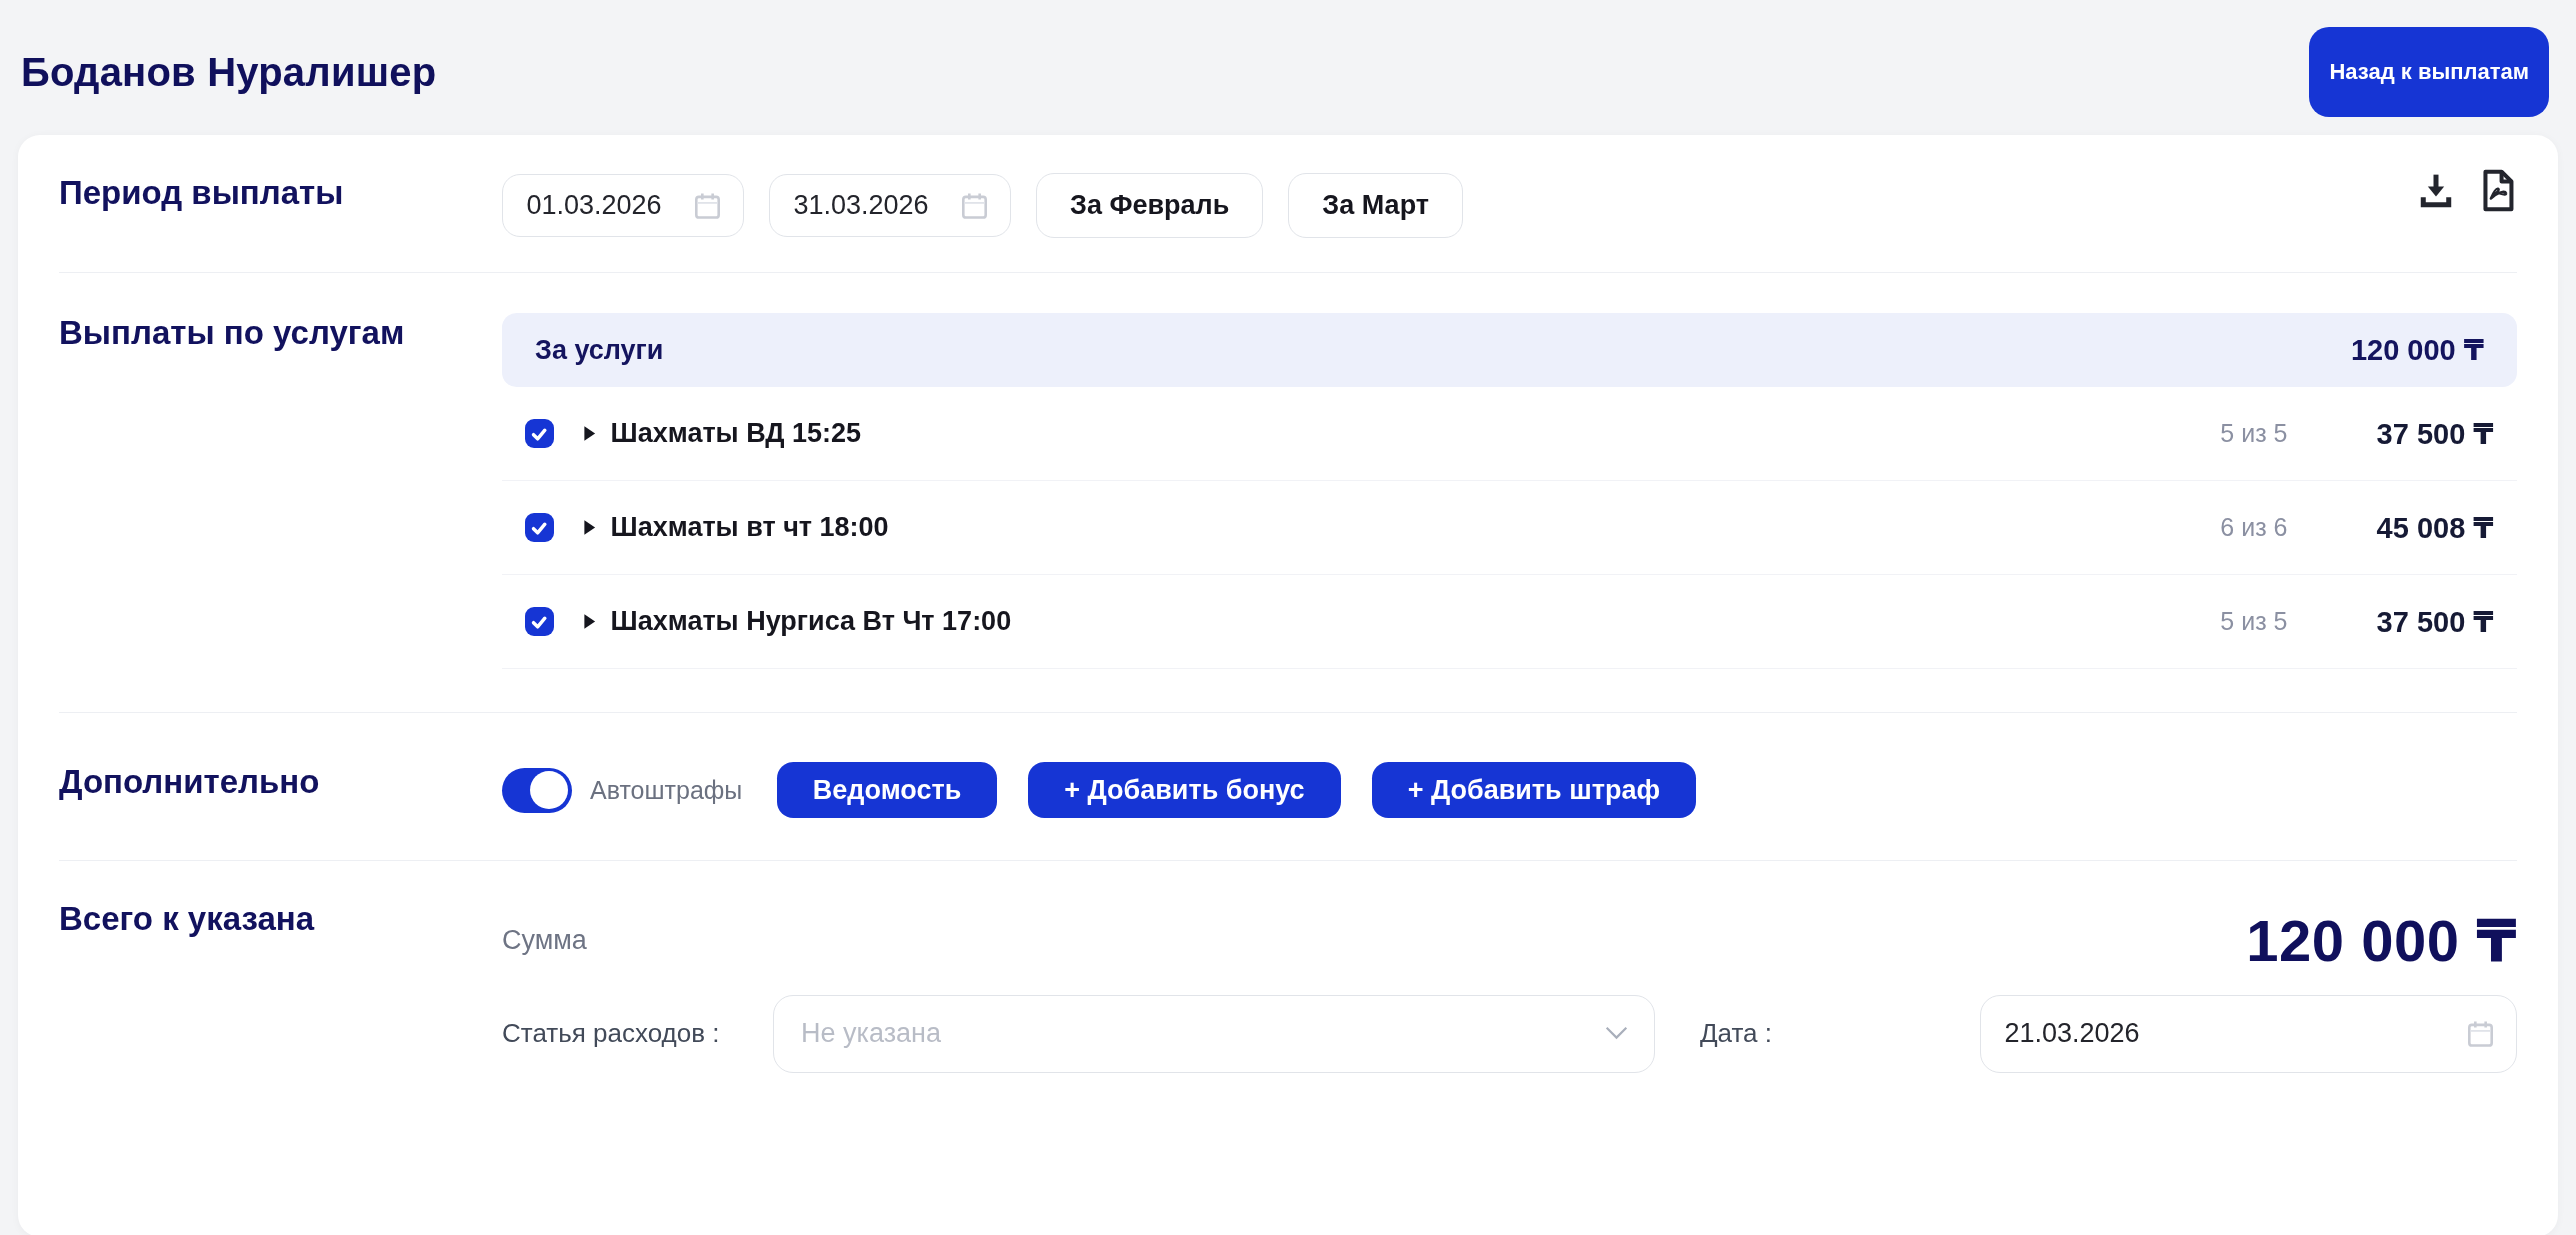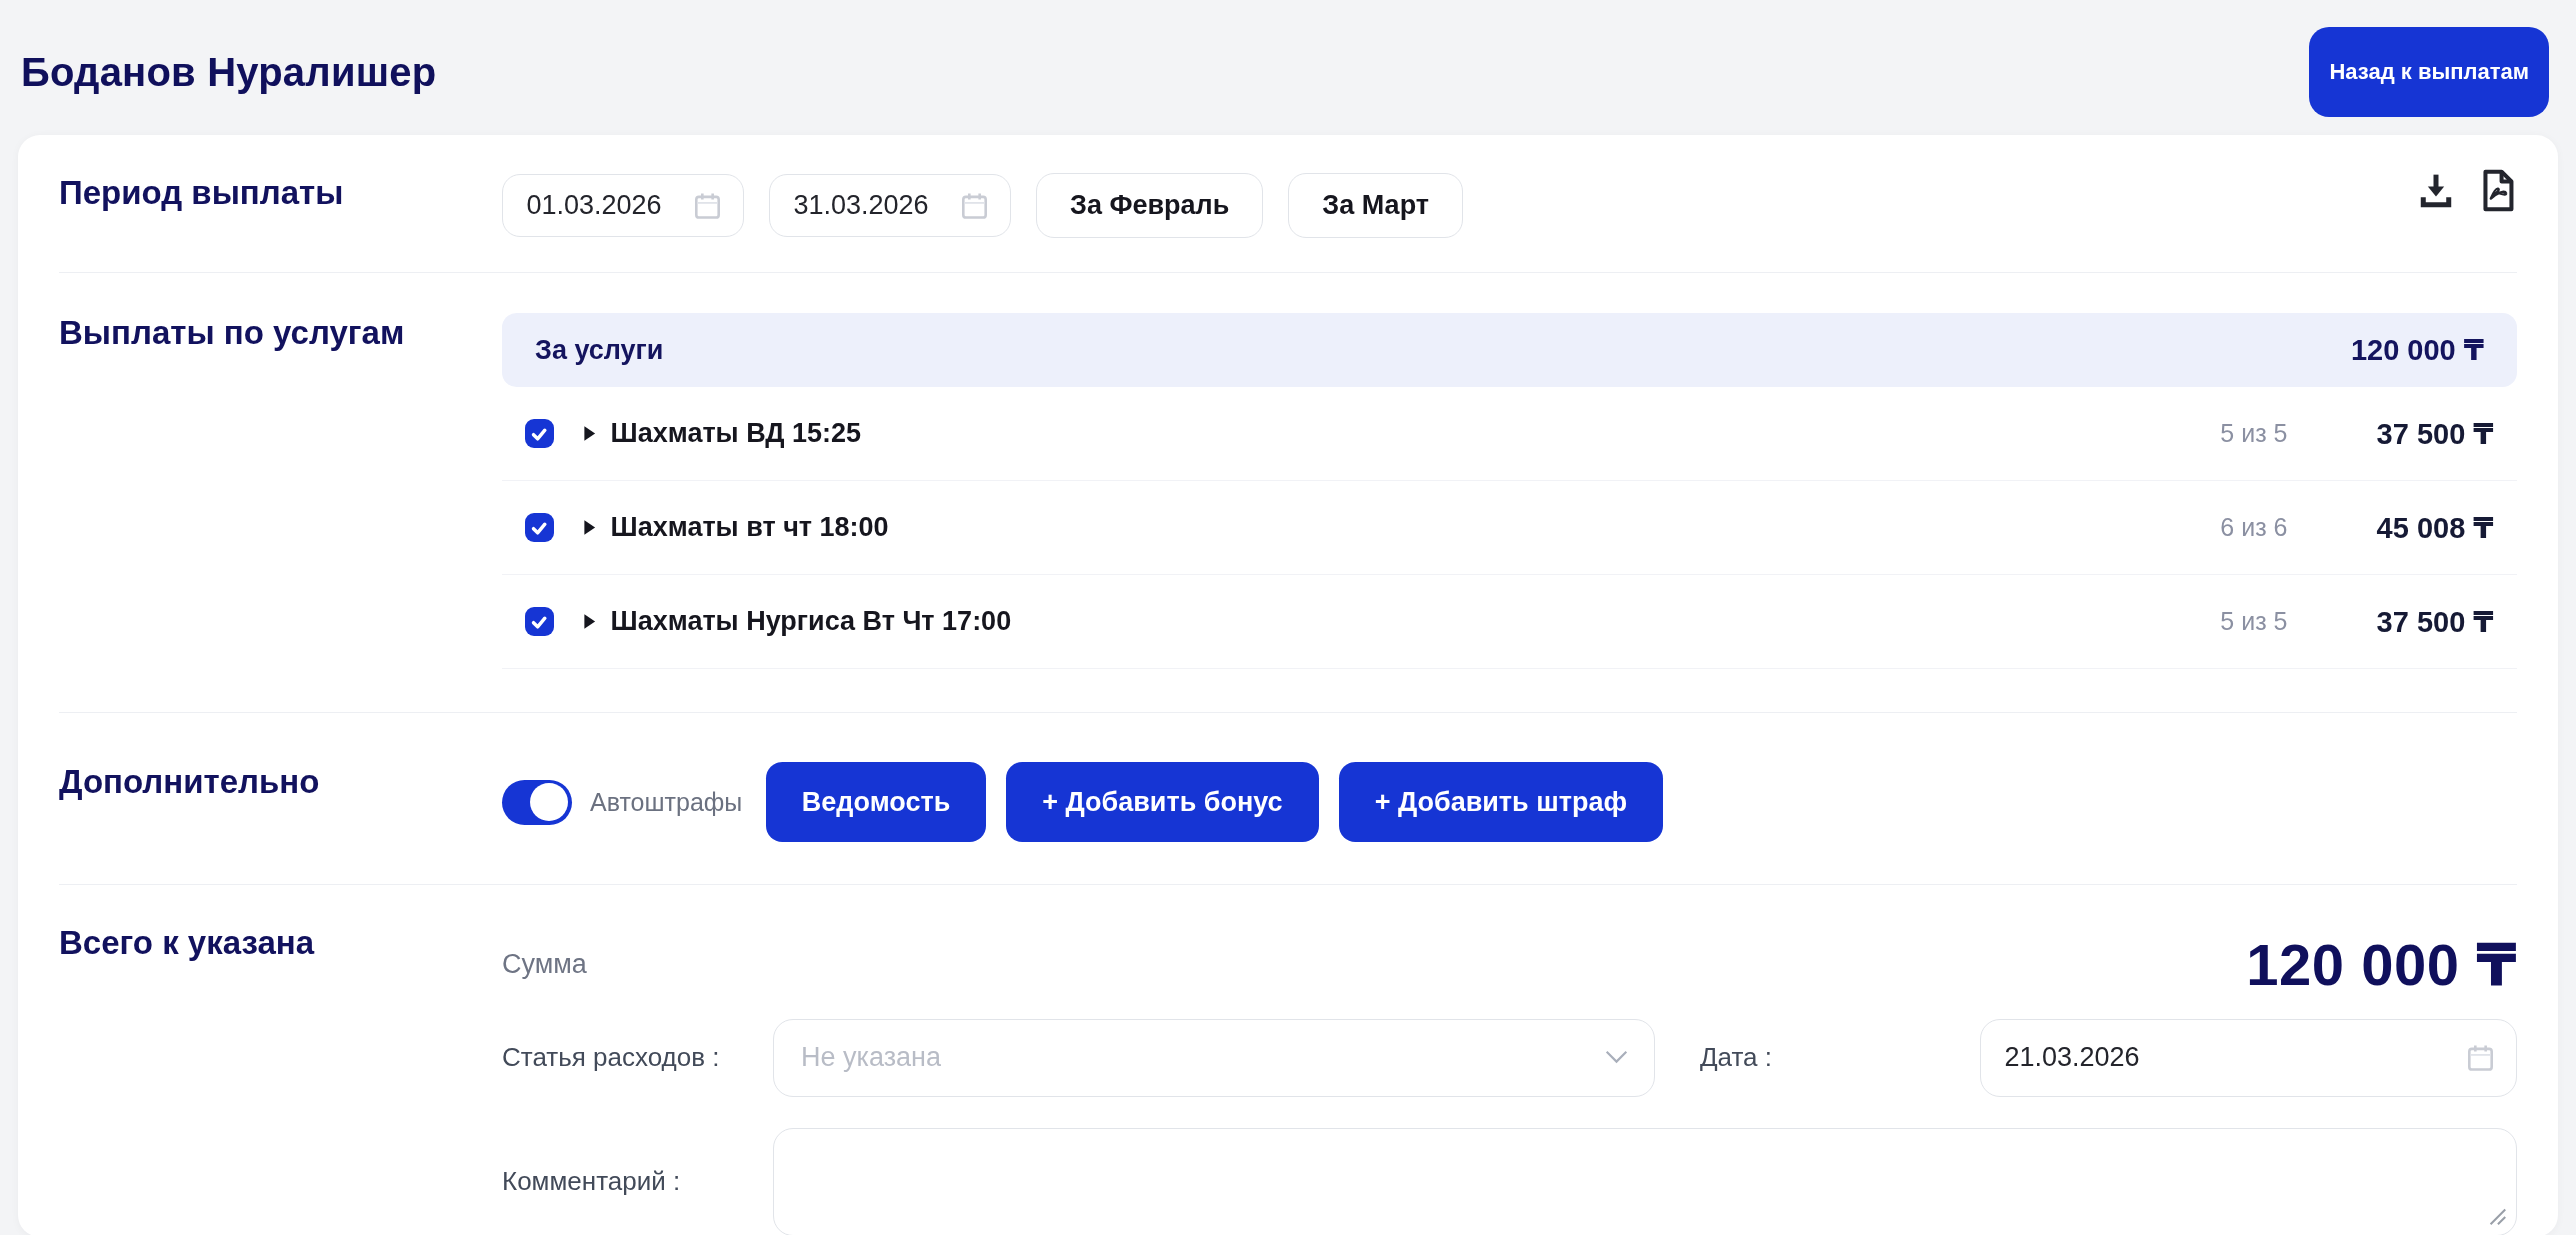--- a/index.html
+++ b/index.html
@@ -78,21 +78,21 @@
   .row-extras{ display:flex; align-items:center; }
   .toggle{
     width:70px; height:45px; border-radius:22.6px; background:#1635d4;
     position:relative; cursor:pointer; flex-shrink:0;
   }
   .toggle .knob{
     position:absolute; top:3.6px; right:3.6px; width:38px; height:38px;
     border-radius:50%; background:#fff;
   }
   .toggle-label{ font-size:25px; color:#6b7180; margin:0 23.5px 0 18px; }
-  .row-extras .btn-primary{ height:80px; border-radius:16.3px; font-size:27px; padding:0 36px; margin-right:20px; }
+  .row-extras .btn-primary{ height:56px; border-radius:16.3px; font-size:27px; padding:0 36px; margin-right:20px;margin-left:11px; }
 
   
   .sec-total{ padding:38px 0 0; }
   .sum-row{ height:83px; display:flex; align-items:center; justify-content:space-between; }
   .sum-label{ font-size:27px; color:#6e7484; }
   .sum-value{ font-size:58px; font-weight:800; color:#10105c; letter-spacing:0.5px; }
   .form-row{ display:flex; align-items:center; margin-top:12.6px; }
   .form-label{ width:271px; flex-shrink:0; font-size:26px; color:#424a59; }
   .select{
     width:882px; height:78px; border:1.8px solid #e1e4e9; border-radius:20px;
@@ -268,28 +268,17 @@
           <span style="line-height:0">
             <svg width="31" height="31" viewBox="0 0 36 36">
                 <rect x="5" y="8" width="26" height="24" rx="3" fill="none" stroke="#c9ccd4" stroke-width="3"></rect>
                 <path d="M12 4 v7 M24 4 v7" stroke="#c9ccd4" stroke-width="3" fill="none"></path>
                 <path d="M6 15 h24" stroke="#dfe2e8" stroke-width="2" fill="none"></path>
               </svg>
           </span>
         </div>
       </div>
 
-      <div class="form-row comment-row">
-        <span class="form-label">Комментарий :</span>
-        <div class="textarea-wrap">
-          <textarea style=""></textarea>
-          <span class="resize-handle">
-            <svg width="22" height="22" viewBox="0 0 24 24">
-                <path d="M5 21 L21 5 M13 21 L21 13" stroke="#999fa8" stroke-width="2.2" fill="none"></path>
-              </svg>
-          </span>
-        </div>
-      </div>
     </div>
   </section>
 
 </main>
 
 
 </body></html>

